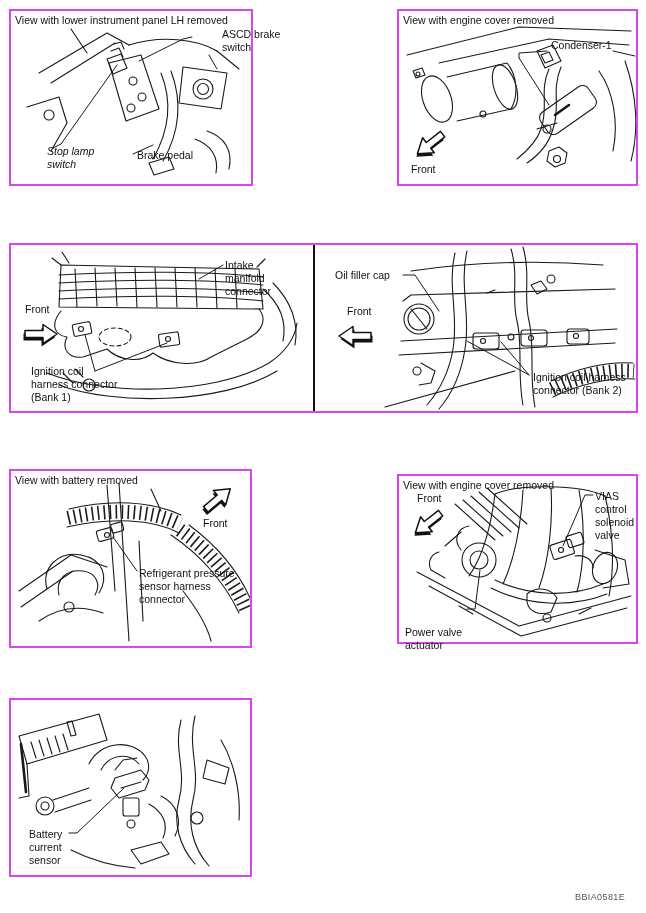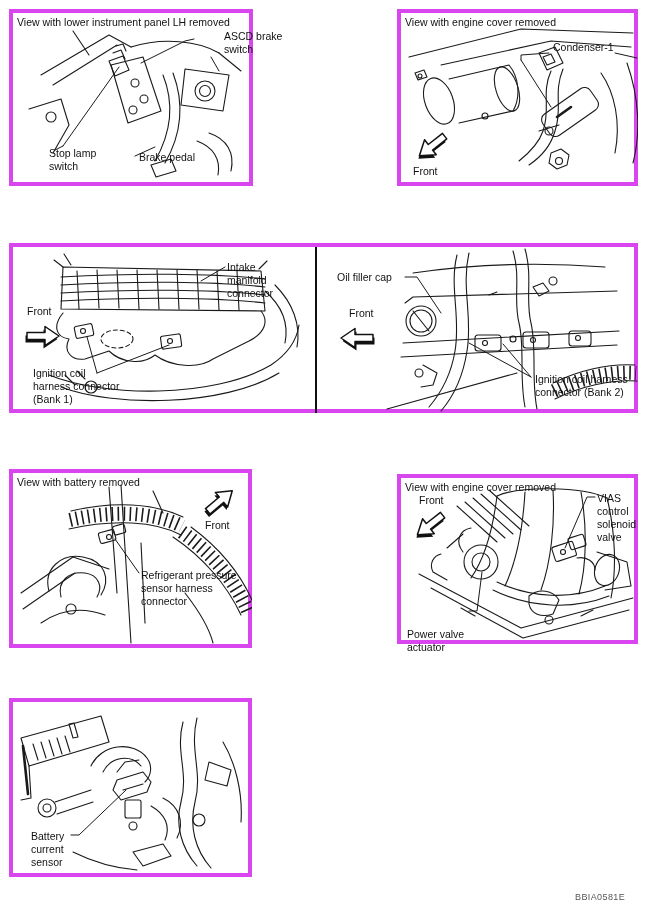--- a/index.html
+++ b/index.html
@@ -1,21 +1,21 @@
 <!DOCTYPE html>
 <html><head>
 <meta charset="utf-8">
 <style>
   html,body{margin:0;padding:0;}
   body{
     width:646px;height:913px;position:relative;background:#ffffff;
     font-family:"Liberation Sans", sans-serif;color:#111;
     -webkit-font-smoothing:antialiased;
   }
-  .panel{position:absolute;border:4px solid #d946ef;background:#fff;box-sizing:border-box;}
+  .panel{position:absolute;border:2px solid #d946ef;background:#fff;box-sizing:border-box;}
   .cell{position:absolute;top:0;height:166px;box-sizing:border-box;}
   .art{position:absolute;left:0;top:0;}
   .art path,.art circle,.art ellipse,.art rect,.art line,.art polyline{
     fill:none;stroke:#1a1a1a;stroke-width:1.1;stroke-linecap:round;stroke-linejoin:round;
   }
   .art .thick{stroke-width:2.6;}
   .art .ribs{stroke-dasharray:1.6 4.4;stroke-width:14;stroke-linecap:butt;}
   .art .dash{stroke-dasharray:4 3;}
   .art .leader{stroke-width:1;}
   .ptitle{position:absolute;font-size:10.5px;white-space:nowrap;letter-spacing:0;}
@@ -56,21 +56,21 @@
     <g>
       <path class="leader" d="M181,26 l-9,2 L128,50"></path>
       <path class="leader" d="M198,44 L206,58"></path>
       <path class="leader" d="M50,133 L106,54"></path>
       <path class="leader" d="M42,137 l8,-4"></path>
       <path class="leader" d="M122,143 L142,134"></path>
     </g>
   </svg>
   <div class="ptitle" style="left:4px;top:3px;">View with lower instrument panel LH removed</div>
   <div class="plabel" style="left:183px;top:17px;width:64px;margin-left:28px;">ASCD brake switch</div>
-  <div class="plabel" style="left:36px;top:134px;width:62px;">Stop lamp switch</div>
+  <div class="plabel" style="left:36px;top:134px;width:62px;font-style:italic;">Stop lamp switch</div>
   <div class="plabel" style="left:126px;top:138px;width:80px;">Brake pedal</div>
 </div>
 
 <div class="panel" style="left:397px;top:9px;width:241px;height:177px;">
   <svg class="art" width="237" height="173" viewBox="0 0 237 173">
     <path d="M8,44 L120,16 L232,20"></path>
     <path d="M40,52 L150,28 L230,34"></path>
     <ellipse cx="38" cy="88" rx="14" ry="24" transform="rotate(-20 38 88)"></ellipse>
     <path d="M48,66 L108,52 C118,64 120,84 112,98 L58,110"></path>
     <ellipse cx="106" cy="76" rx="11" ry="23" transform="rotate(-18 106 76)"></ellipse>

